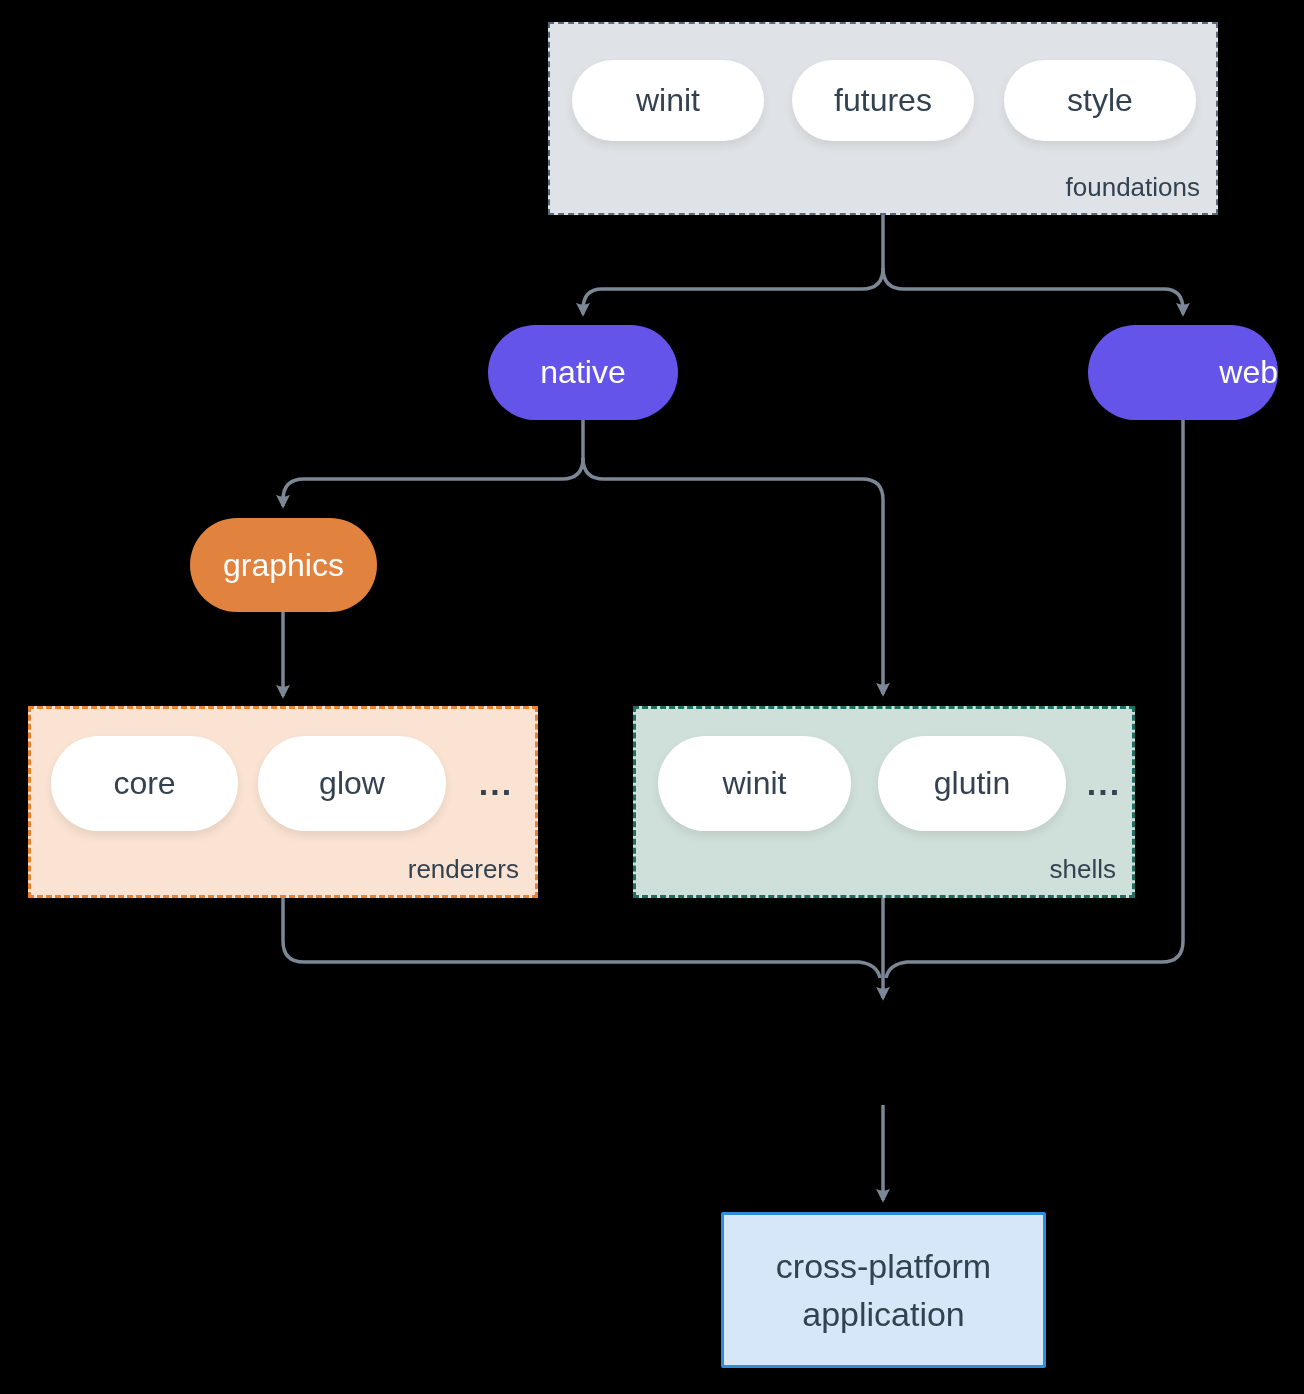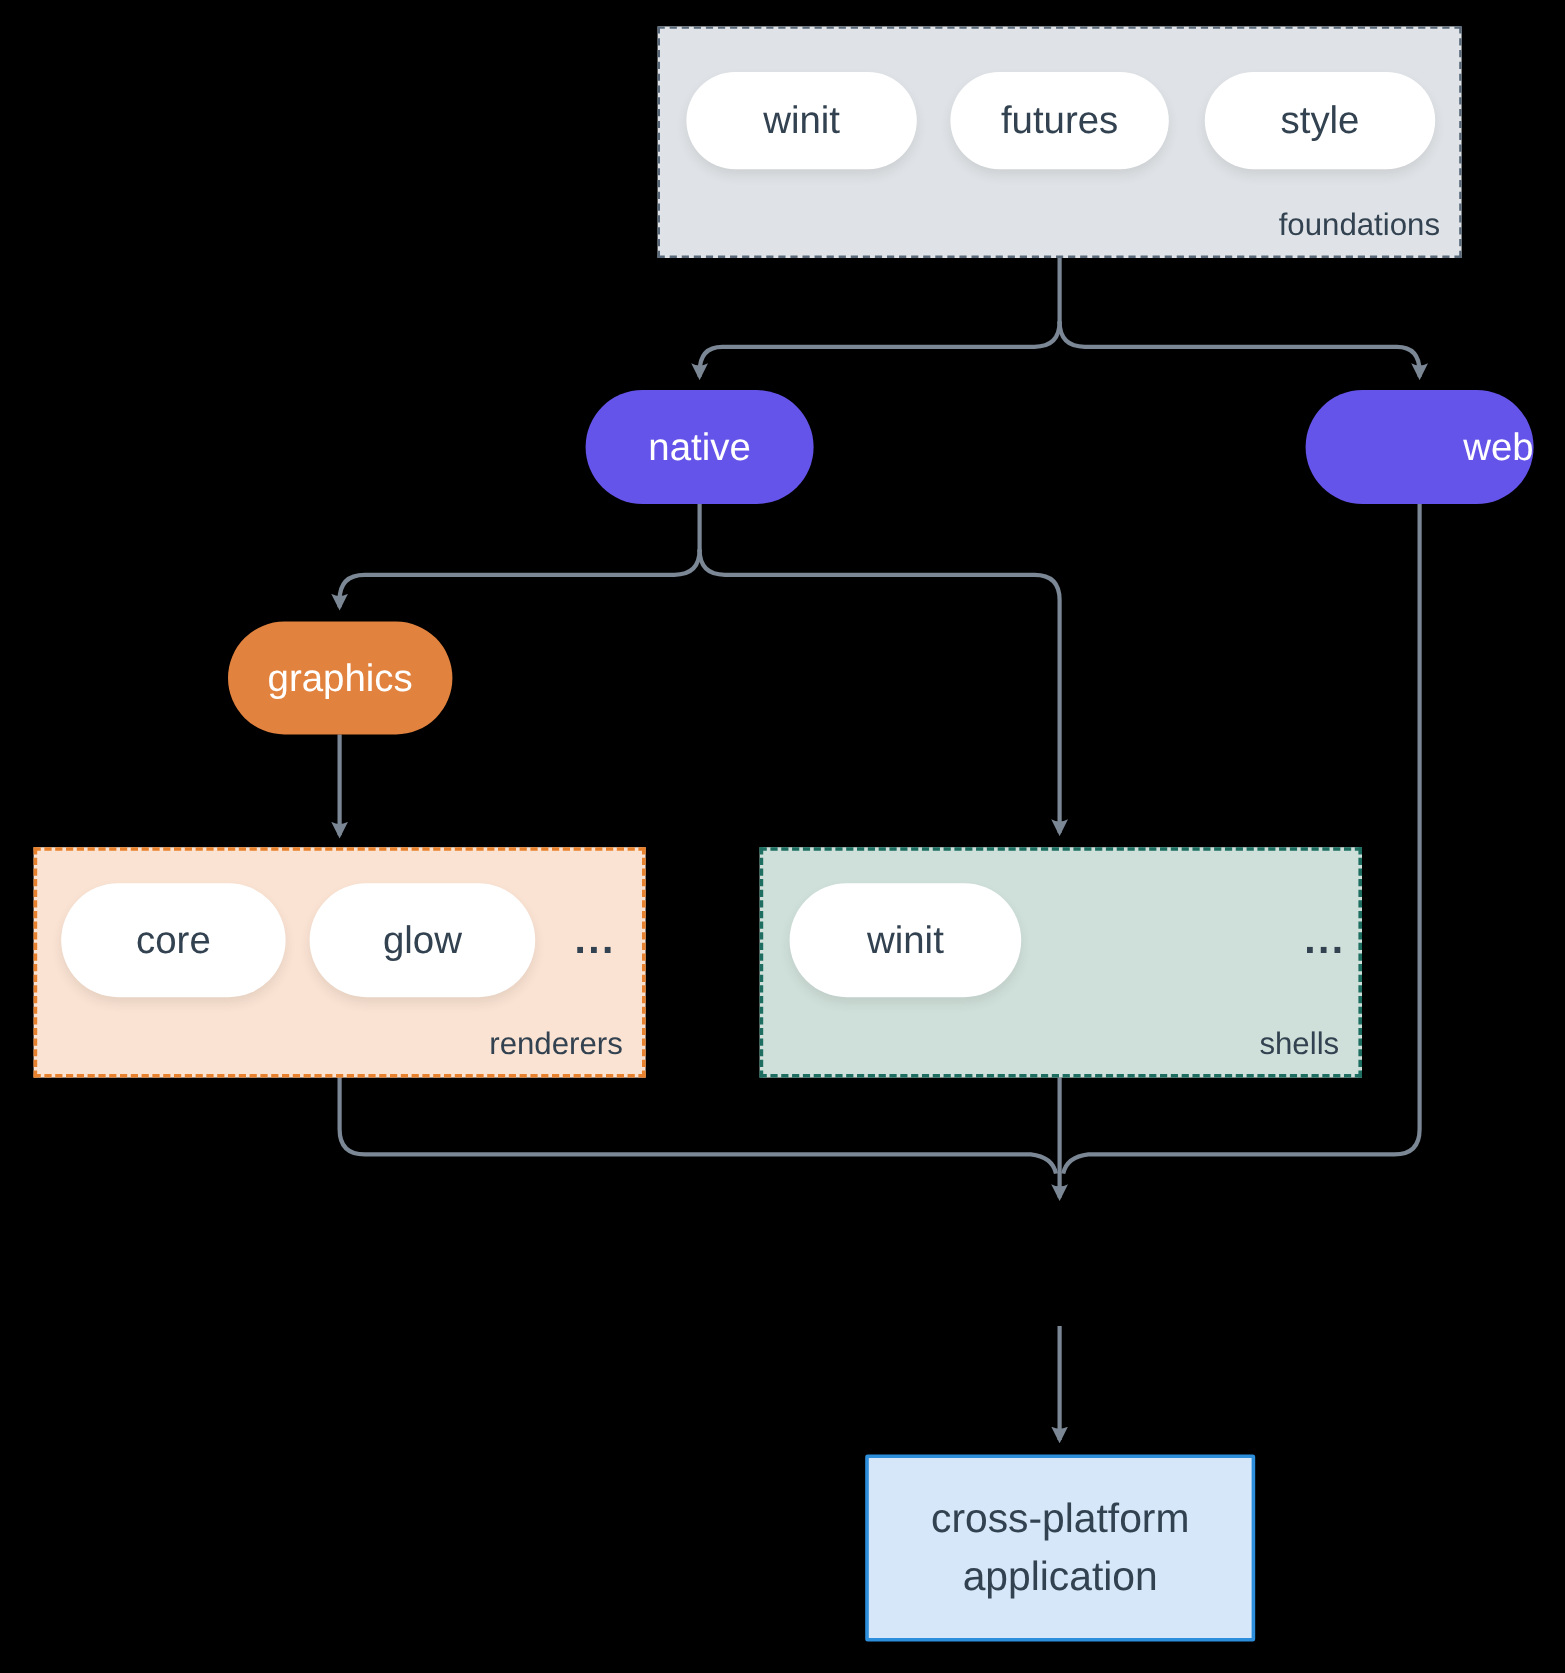--- a/index.html
+++ b/index.html
@@ -170,20 +170,23 @@
       <span>glow</span>
     </div>
     <div class="ellipsis e-renderers">...</div>
     <div class="group-label">renderers</div>
   </div>
 
   <div class="group group-shells">
     <div class="pill pill-white p-winit">
       <span>winit</span>
     </div>
+    <div class="pill pill-white p-glutin">
+      <span>glutin</span>
+    </div>
     <div class="ellipsis e-shells">...</div>
     <div class="group-label">shells</div>
   </div>
 
 
   <div class="app-box">
     <span>cross-platform application</span>
   </div>
 
 </div>

